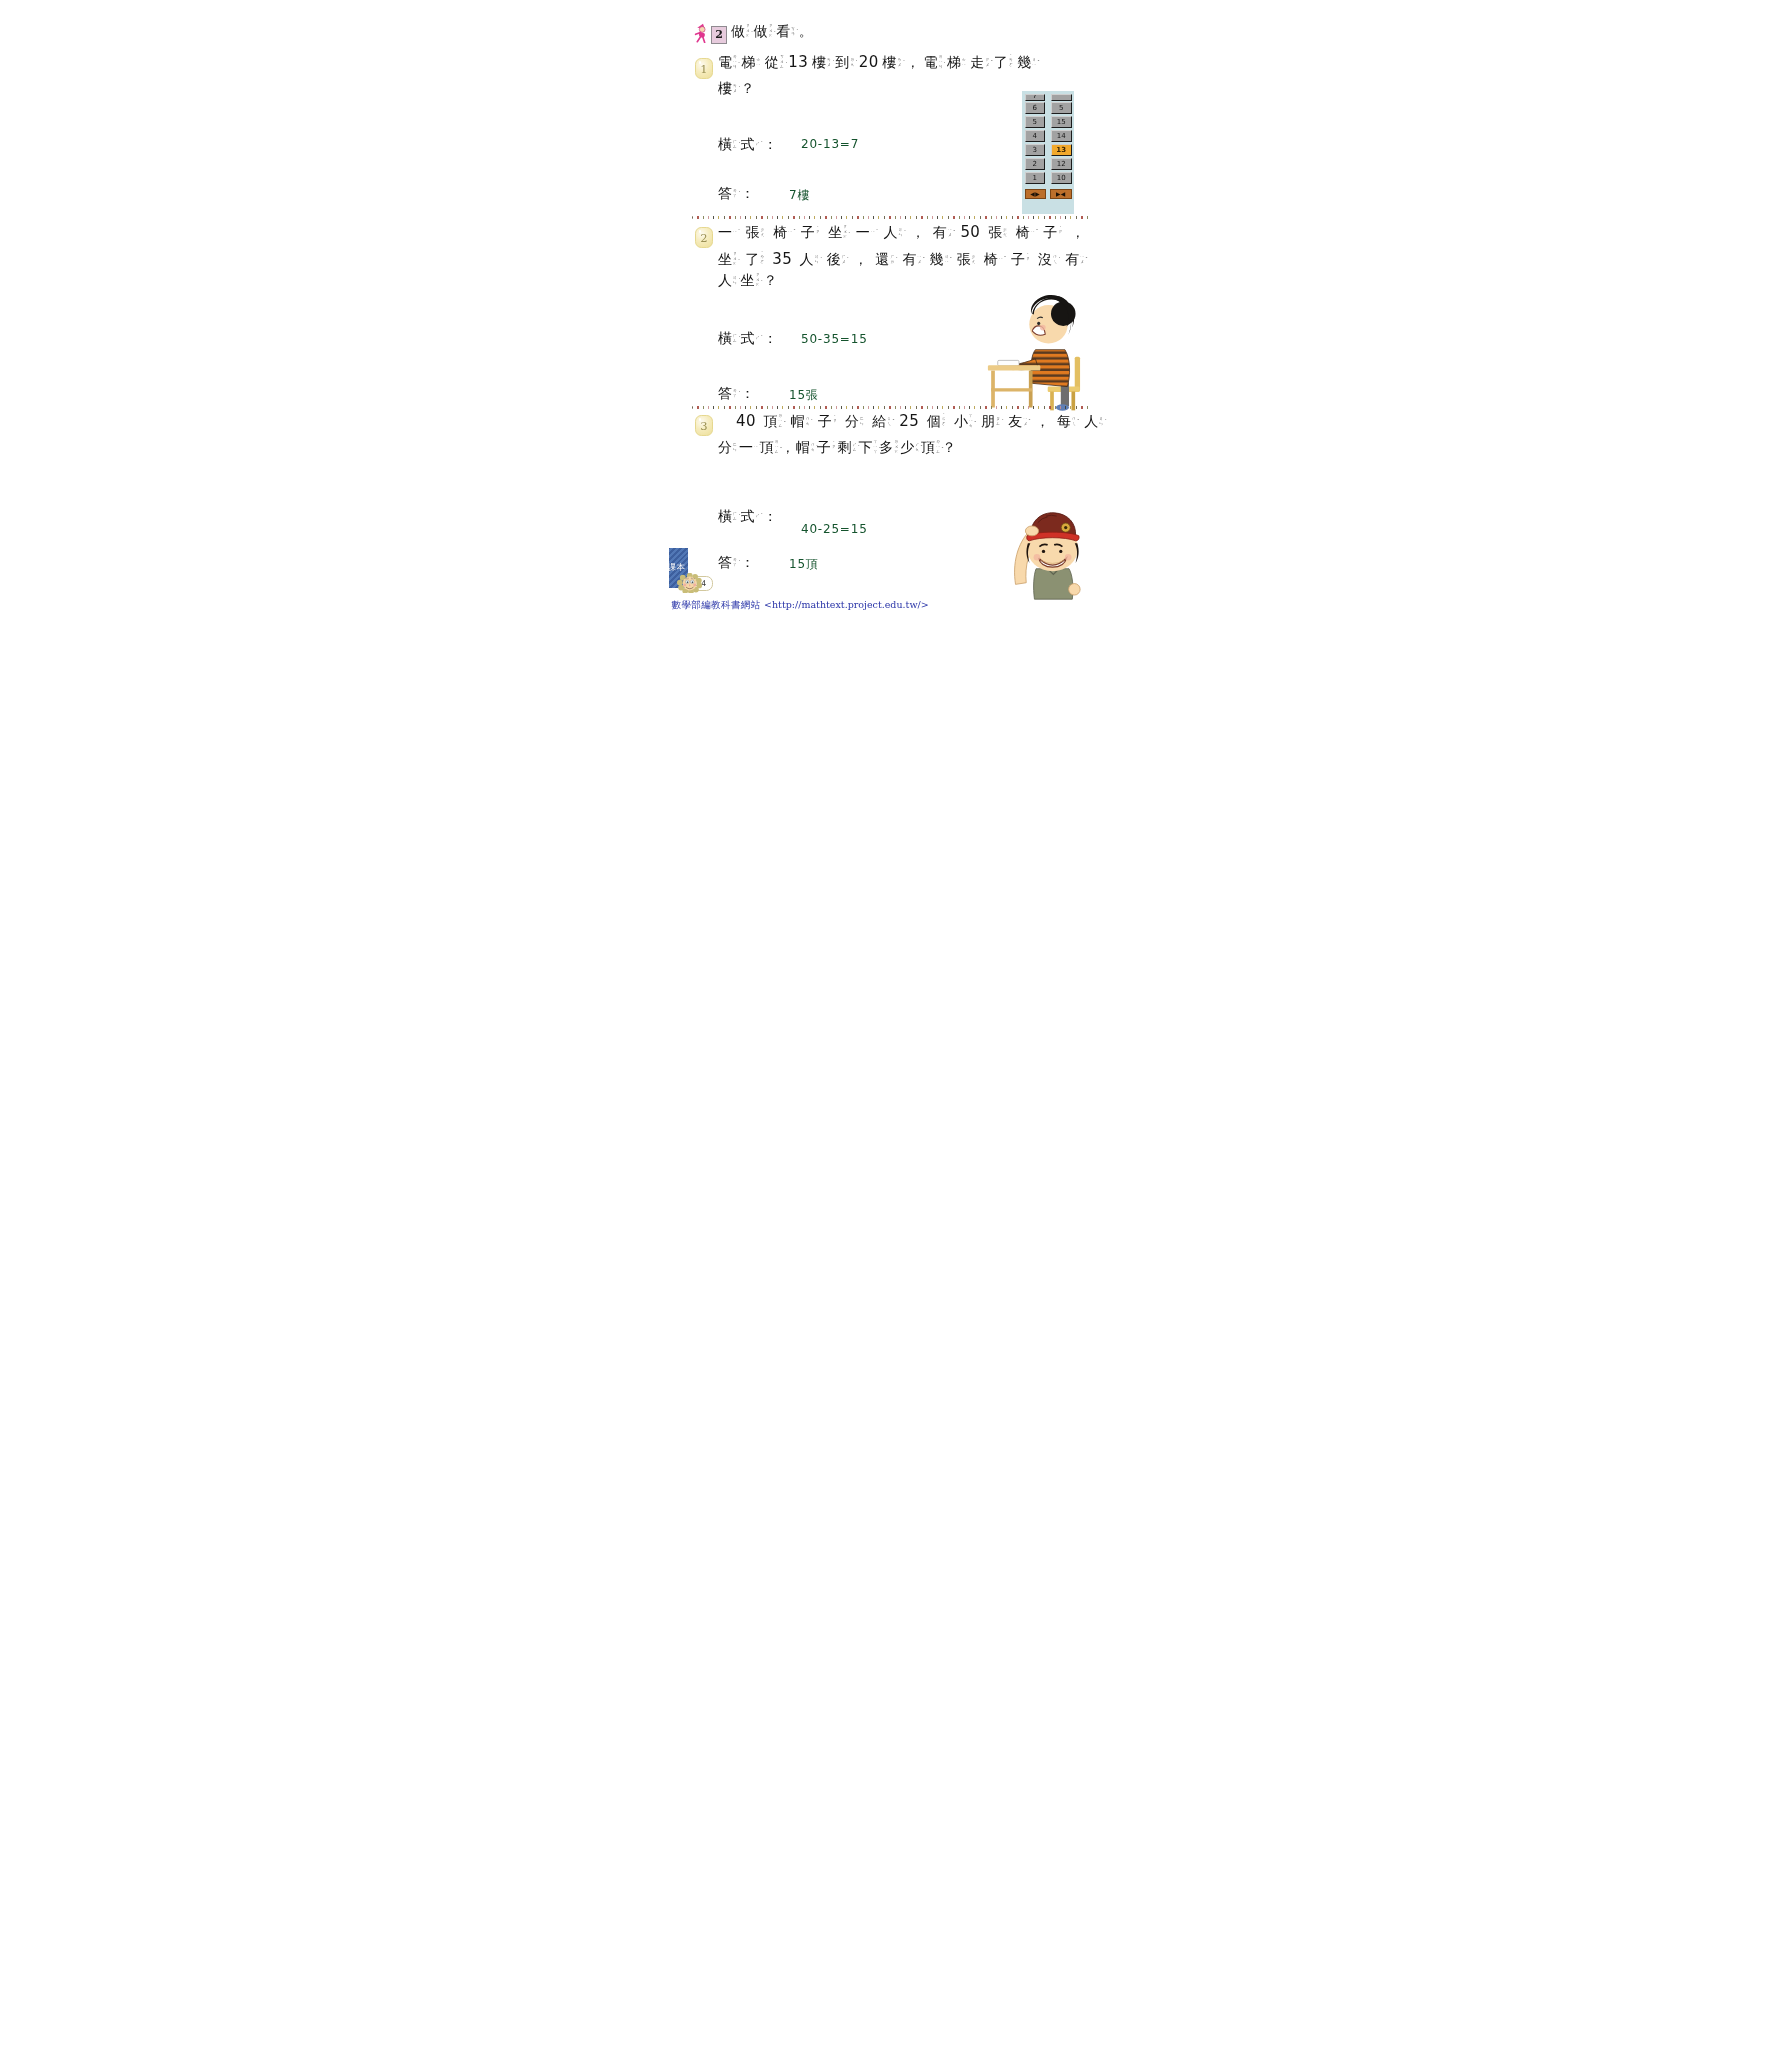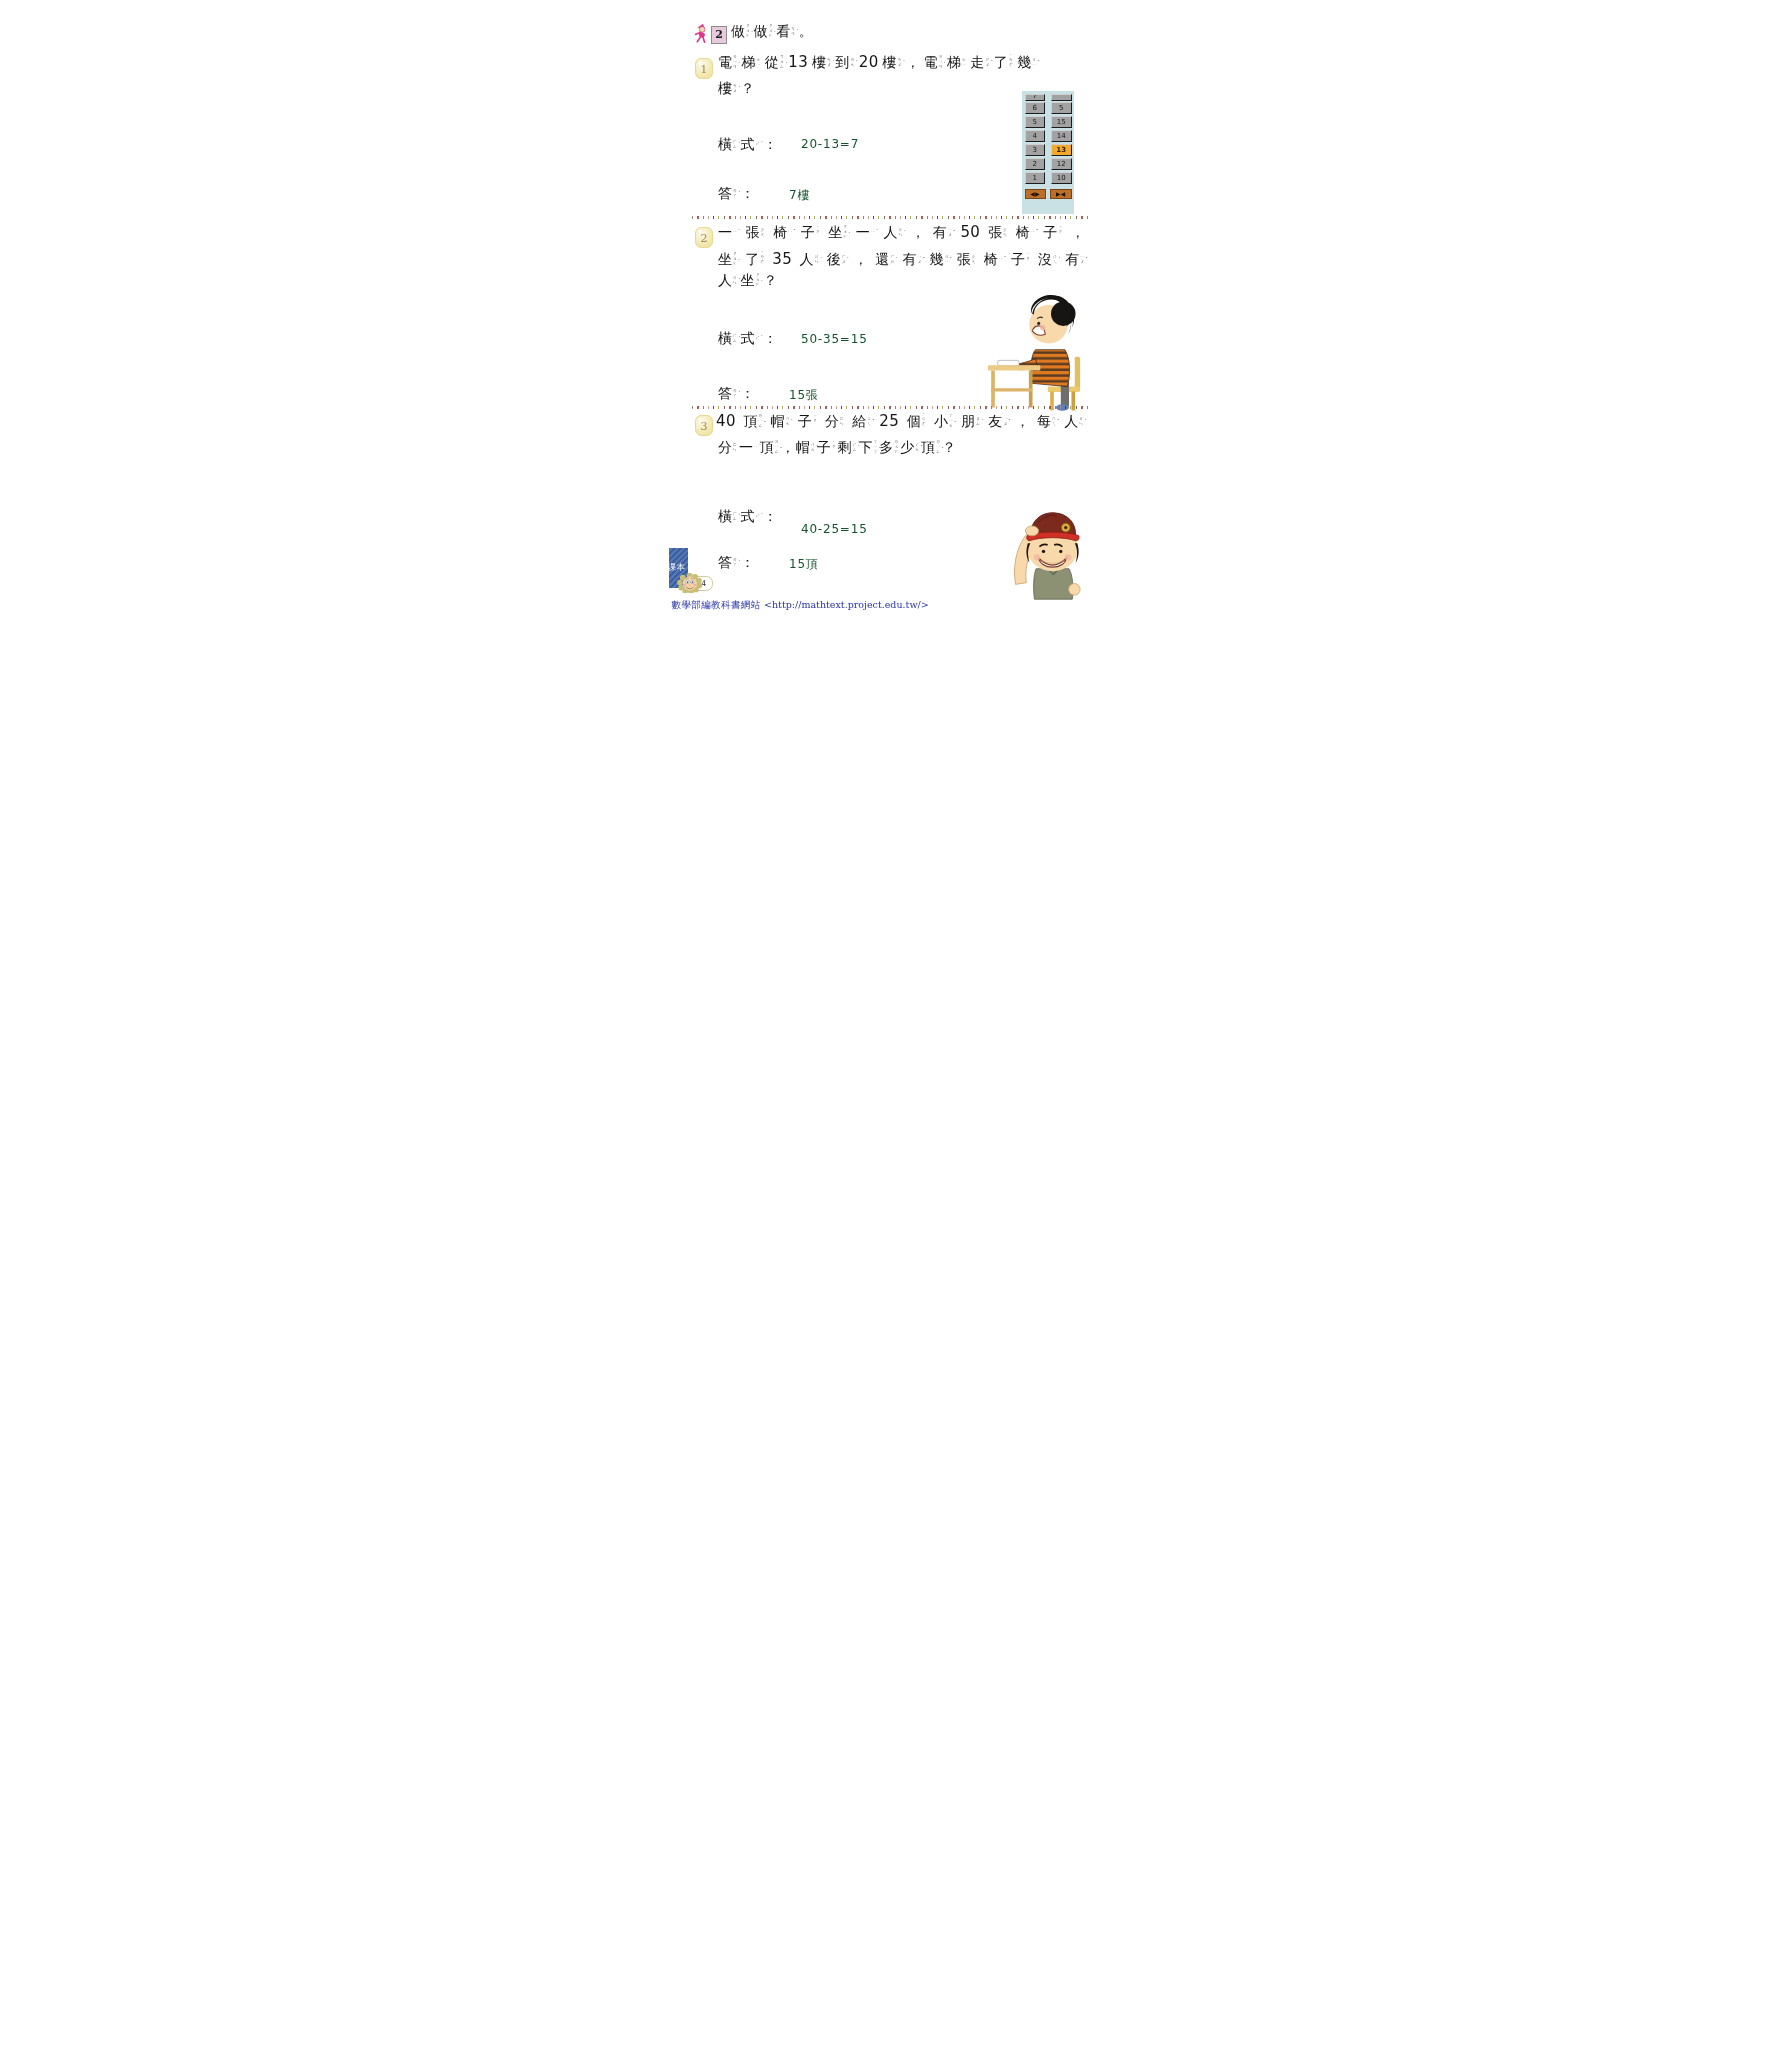--- a/index.html
+++ b/index.html
@@ -607,21 +607,21 @@
     <rect x="12" y="209" width="9" height="90" fill="#dcb468"></rect>
     <rect x="104" y="209" width="9" height="90" fill="#caa152"></rect>
     <rect x="12" y="252" width="100" height="8" fill="#dcb468"></rect>
   </svg>
 
   <div class="divider" style="left:23.4px;top:406px;width:400px;"></div>
 
   <div class="badge" style="left:26px;top:415px;">
       <span>3</span>
     </div>
-  <div class="tline justify" style="left:47px;top:414px;width:368px;">
+  <div class="tline justify" style="left:67px;top:414px;width:368px;">
       <span class="tok">
         <span class="num">40</span>
       </span>
       <span class="tok">
         <span class="hz">頂</span>
         <span class="zy">
           <span class="zs">ㄉ</span>
           <span class="zs">ㄧ</span>
           <span class="zs">ㄥ</span>
           <span class="tone">ˇ</span>

